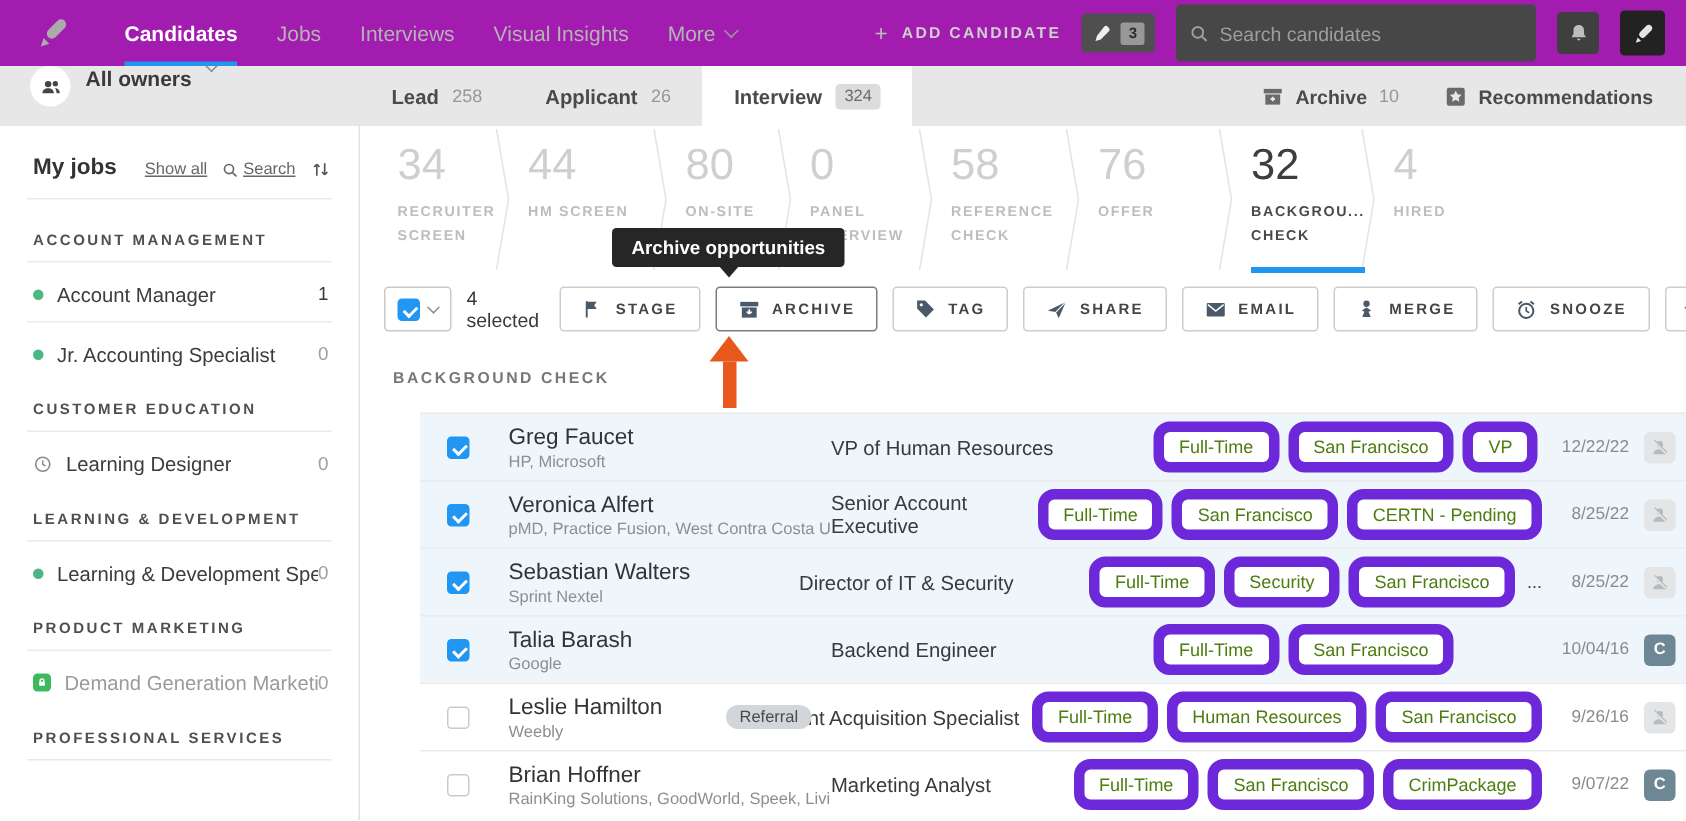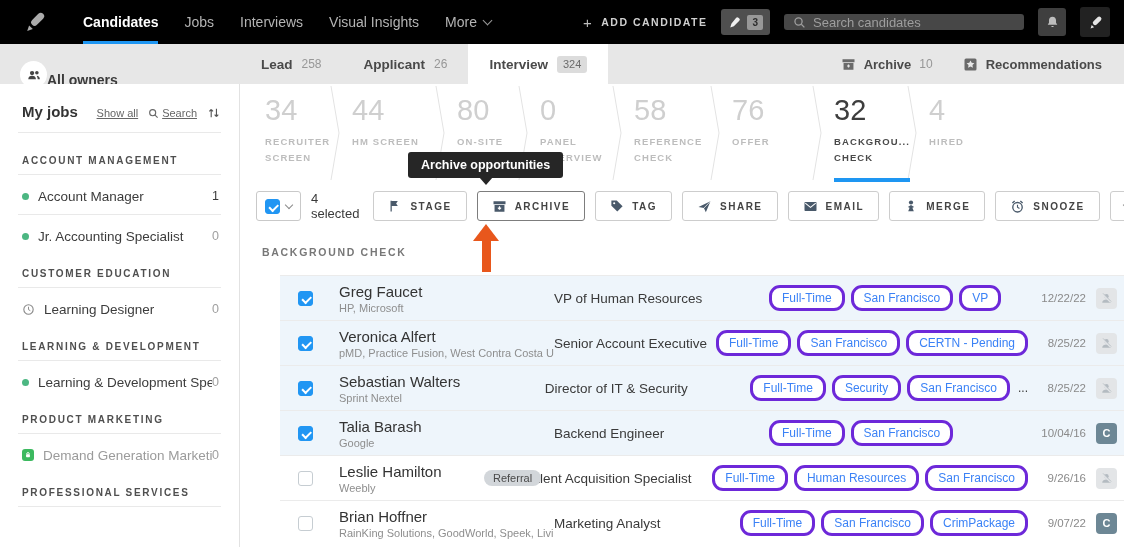--- a/index.html
+++ b/index.html
@@ -1,41 +1,41 @@
 <!DOCTYPE html>
 <html><head>
 <meta charset="utf-8">
 <style>
   * { margin:0; padding:0; box-sizing:border-box; }
   html,body { width:1124px; height:547px; overflow:hidden; font-family:"Liberation Sans","DejaVu Sans",sans-serif; background:#fff; }
   .app { position:relative; width:1124px; height:547px; }
 
   
-  .topbar { position:absolute; top:0; left:0; width:100%; height:44px; background:#000000; display:flex; align-items:center; }
+  .topbar { position:absolute; top:0; left:0; width:100%; height:44px; background:#a21caf; display:flex; align-items:center; }
   .logo { width:26px; height:26px; margin-left:22px; display:flex; align-items:center; justify-content:center; cursor:pointer; }
   .topnav { display:flex; align-items:stretch; height:100%; margin-left:22px; }
   .nav-item { position:relative; display:flex; align-items:center; padding:0 13px; color:#b4b4b4; font-size:14px; cursor:pointer; }
   .nav-item.active { color:#fff; font-weight:bold; }
   .nav-item.active::after { content:""; position:absolute; left:13px; right:13px; bottom:0; height:3px; background:#1e96f2; }
   .nav-chev { width:7px; height:7px; border-right:1.5px solid #9a9a9a; border-bottom:1.5px solid #9a9a9a; transform:rotate(45deg); margin-left:7px; margin-top:-3px; }
   .topbar-right { margin-left:auto; display:flex; align-items:center; gap:14px; padding-right:14px; }
   .add-candidate { display:flex; align-items:center; gap:8px; color:#cfcfcf; font-size:10.5px; letter-spacing:1.5px; font-weight:bold; cursor:pointer; }
   .add-candidate .plus { font-size:15px; font-weight:400; color:#bdbdbd; }
   .draft-btn { display:flex; align-items:center; gap:6px; background:#4f4f4f; border-radius:3px; height:26px; padding:0 7px; cursor:pointer; }
   .draft-badge { background:#989898; color:#2d2d2d; font-size:10px; font-weight:bold; border-radius:2px; padding:2px 5px; }
-  .search-box { display:flex; align-items:center; width:240px; height:16px; background:#474747; border-radius:3px; padding:0 9px; }
+  .search-box { display:flex; align-items:center; width:240px; height:38px; background:#474747; border-radius:3px; padding:0 9px; }
   .search-box input { flex:1; background:transparent; border:none; outline:none; color:#ddd; font-size:13px; margin-left:7px; font-family:inherit; }
   .search-box input::placeholder { color:#9e9e9e; }
   .icon-btn { display:flex; align-items:center; justify-content:center; border-radius:3px; cursor:pointer; }
   .bell-btn { width:28px; height:28px; background:#3f3f3f; }
   .account-btn { width:30px; height:30px; background:#222; }
 
   
   .filterbar { position:absolute; top:44px; left:0; width:100%; height:40px; background:#e7e7e7; }
-  .owner-filter { position:absolute; left:20px; top:0; height:44px; display:flex; align-items:flex-end; cursor:pointer; }
+  .owner-filter { position:absolute; left:20px; top:0; height:44px; display:flex; align-items:flex-start; gap:10px; cursor:pointer; }
   .owner-avatar { width:27px; height:27px; border-radius:50%; background:#fff; display:flex; align-items:center; justify-content:center; }
   .owner-label { font-size:14px; font-weight:bold; color:#3a3a3a; }
   .chev-sm { width:6px; height:6px; border-right:1.5px solid #8a8a8a; border-bottom:1.5px solid #8a8a8a; transform:rotate(45deg); margin-top:-3px; }
   .tabs { position:absolute; left:240px; top:0; height:40px; display:flex; }
   .tab { display:flex; align-items:center; padding:0 21px; gap:9px; cursor:pointer; }
   .tab-label { font-size:13.5px; font-weight:bold; color:#4a4a4a; }
   .tab-count { font-size:12px; color:#979797; }
   .tab.active { background:#fff; }
   .tab-badge { background:#dcdcdc; color:#6b6b6b; font-size:11px; border-radius:3px; padding:2.5px 6px; }
   .filterbar-right { position:absolute; right:22px; top:0; height:40px; display:flex; align-items:center; gap:30px; }
@@ -95,21 +95,21 @@
   .rows { position:absolute; top:191px; left:0; right:0;margin-left:40px; }
   .row { position:relative; height:45px; display:flex; align-items:center; border-top:1px solid #ebebeb; cursor:pointer; background:#fff; }
   .row.selected { background:#eef5fb; }
   .row .cb { margin-left:18px; }
   .name-block { margin-left:26px; width:215px; display:flex; flex-direction:column; gap:2px; }
   .cand-name { font-size:15px; color:#333; }
   .cand-cos { font-size:11px; color:#8e8e8e; white-space:nowrap; overflow:hidden; }
   .ref-badge { position:absolute; left:204px; top:14px; background:#d2d6da; color:#4a4a4a; font-size:11px; border-radius:9px; padding:2px 9px; }
   .cand-title { width:215px; font-size:13.5px; color:#3a3a3a; }
   .tag-list { display:flex; align-items:center; gap:6px; flex:1; }
-  .pill { border:3px solid #6d28d9; border-radius:11px; background:#fff; font-size:12px; color:#3b82f6; padding:3px 10px; white-space:nowrap; }
+  .pill { border:7px solid #6d28d9; border-radius:11px; background:#fff; font-size:12px; color:#4d7c0f; padding:3px 10px; white-space:nowrap; }
   .more-tags { font-size:12px; color:#3a3a3a; margin-left:2px; }
   .row-date { width:58px; text-align:right; font-size:11.5px; color:#8a8a8a; margin-right:10px; flex:none; }
   .avatar { width:21px; height:21px; border-radius:4px; margin-right:7px; flex:none; display:flex; align-items:center; justify-content:center; }
   .avatar.none { background:#e3e5e7; }
   .avatar.letter { background:#6d8795; color:#fff; font-size:11px; font-weight:bold; }
 </style>
 </head>
 <body>
 
 <div class="app">

